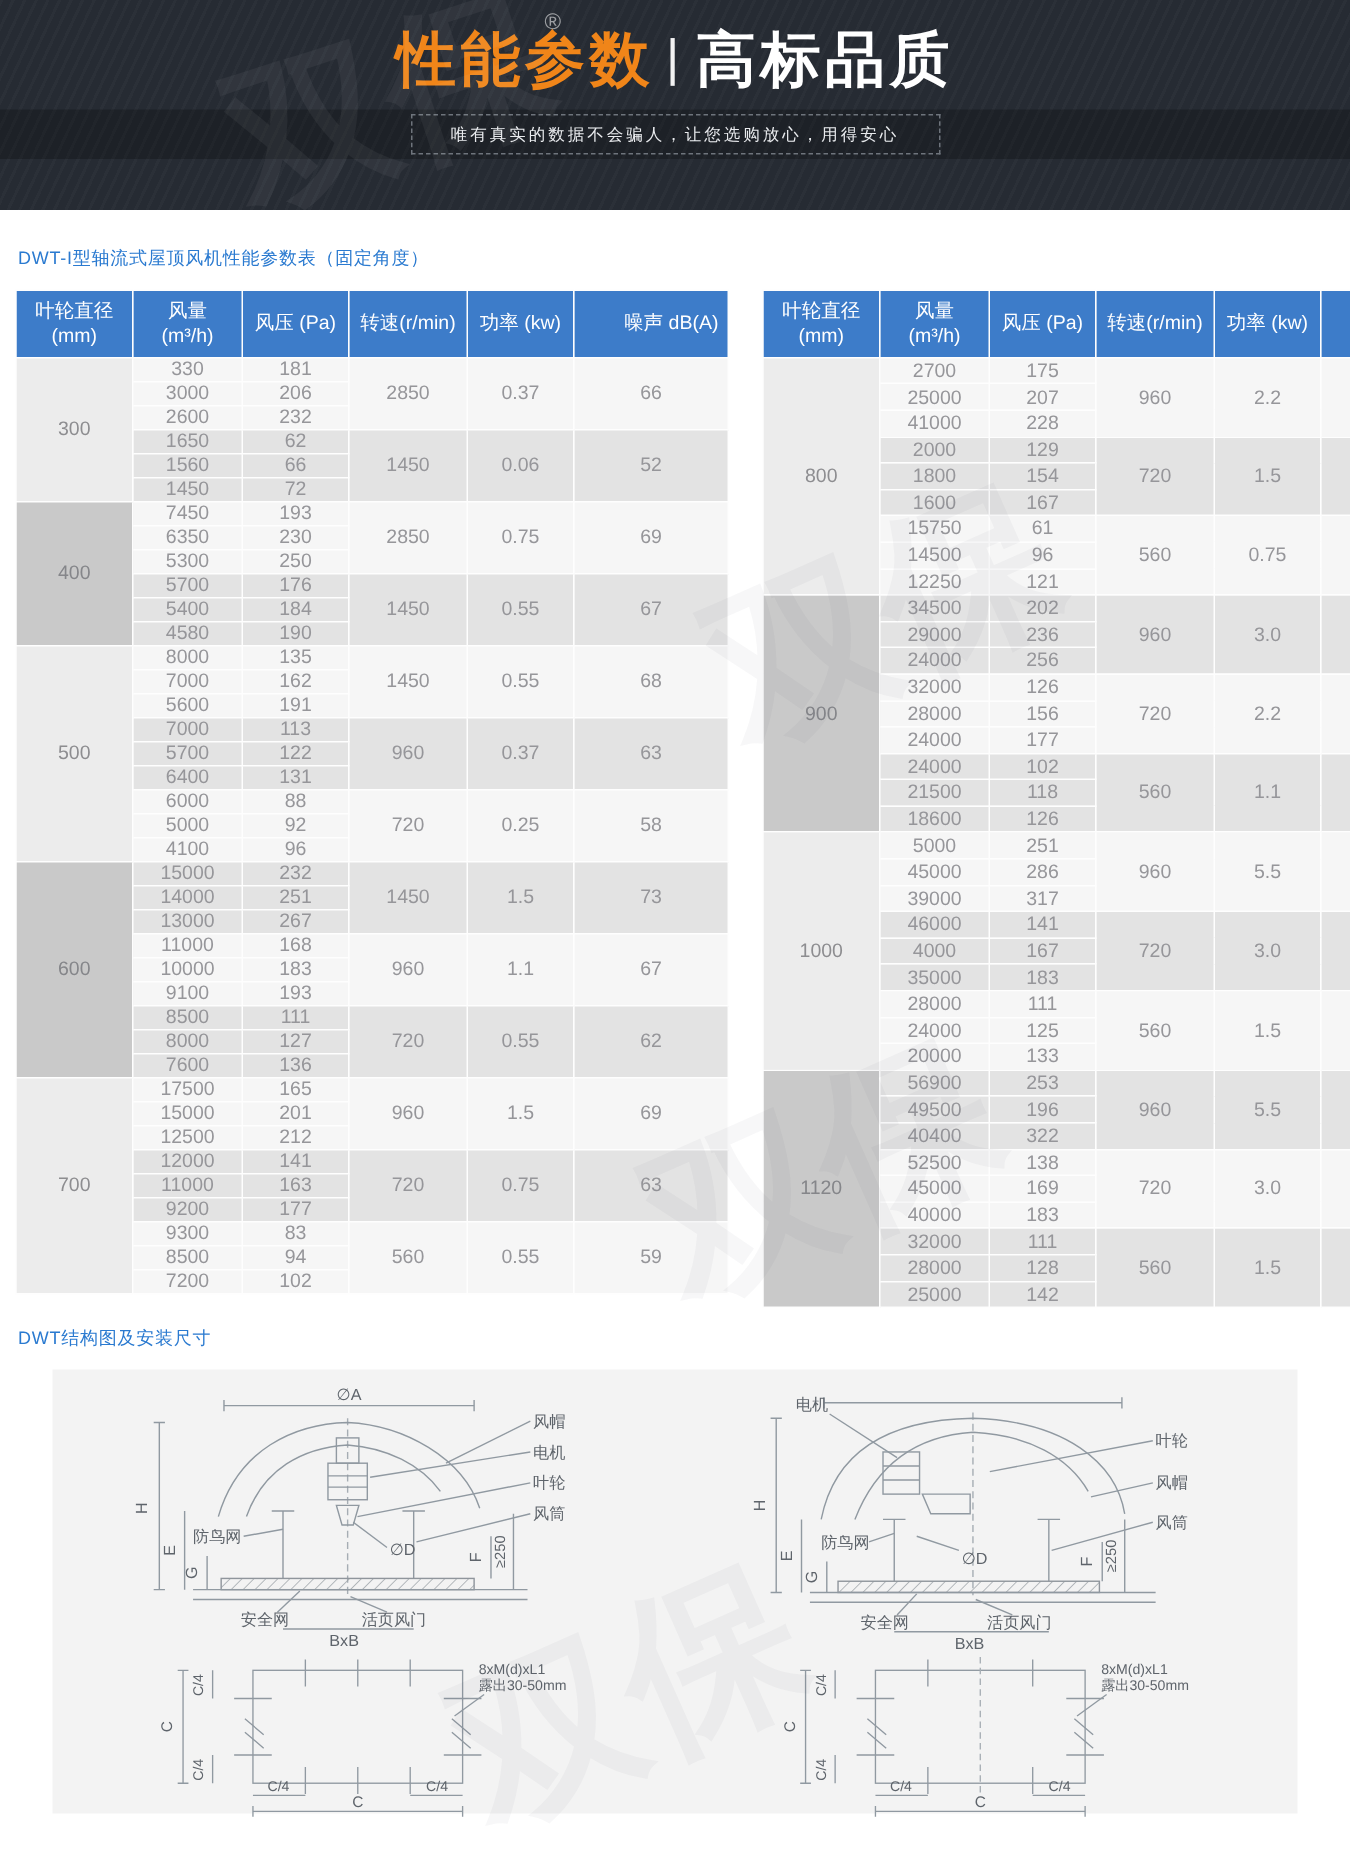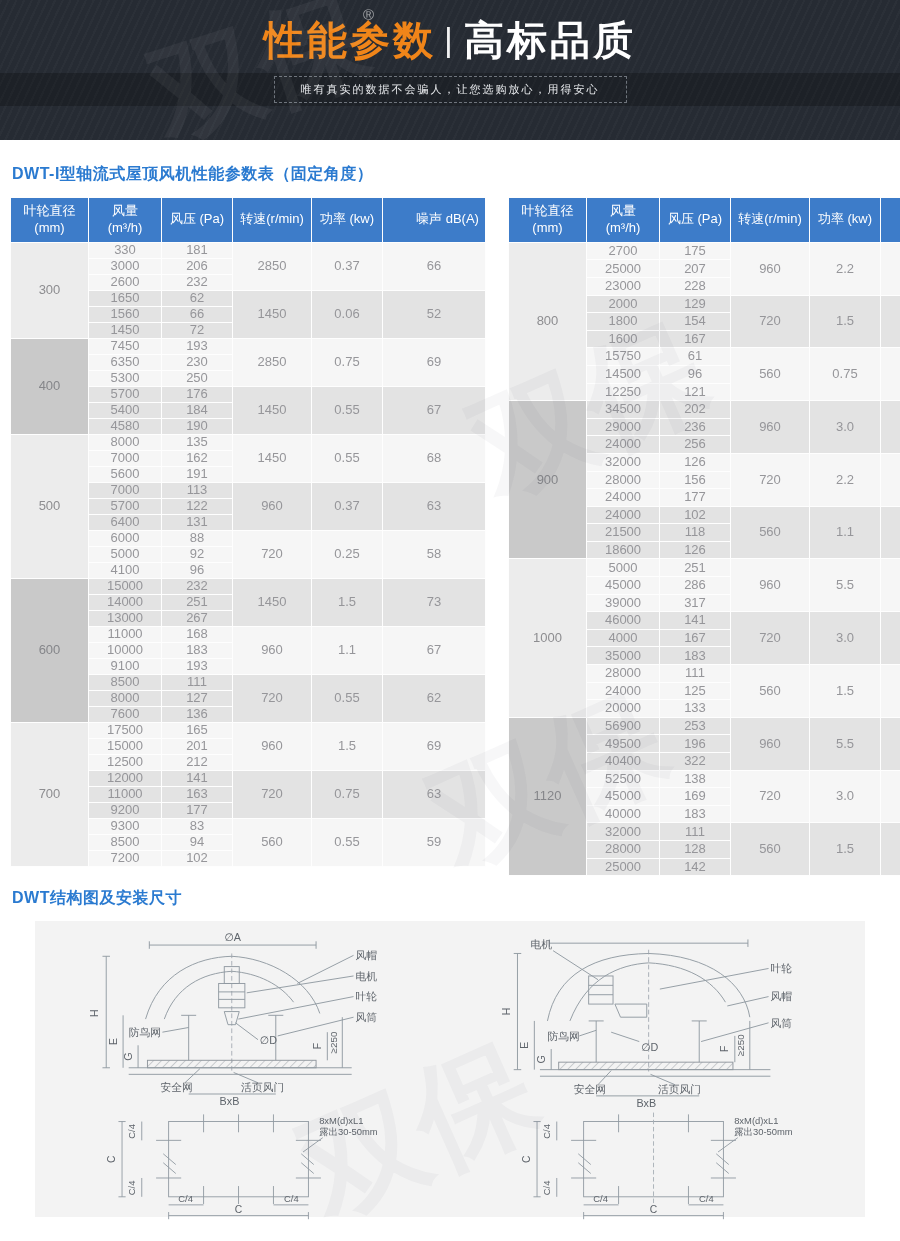--- a/index.html
+++ b/index.html
@@ -19,21 +19,21 @@
   .banner-title .hl{color:#f08519;}
   .banner-title .dv{color:#f2f2f2;font-weight:normal;font-size:34px;padding:0 8px;position:relative;top:-3px;}
   .banner-title .wh{color:#ffffff;}
   .sub-band{margin-top:9px;background:rgba(0,0,0,0.22);padding:3px 0;}
   .sub-box{display:inline-block;border:1px dashed #6e747c;padding:5px 26px;font-size:11px;
     color:#e9ebee;letter-spacing:2px;}
   
   .wm{position:absolute;font-size:120px;font-weight:bold;color:rgba(60,70,90,0.045);
     transform:rotate(-24deg);pointer-events:none;white-space:nowrap;z-index:5;}
   
-  .sec-title{color:#2a7ad0;font-weight:bold;font-size:16px;margin:24px 0 12px 12px;letter-spacing:0.5px;}
+  .sec-title{color:#2a7ad0;font-weight:normal;font-size:12px;margin:24px 0 12px 12px;letter-spacing:0.5px;}
   .sec-title2{margin-top:12px;}
   
   .tables{display:flex;gap:22px;padding:0 10px;align-items:flex-start;}
   table.perf{border-collapse:collapse;width:430px;table-layout:fixed;}
   .perf th{background:#3d7cc9;color:#ffffff;font-weight:normal;font-size:13px;line-height:1.3;
     padding:5px 1px;border:1px solid #fefefe;}
   .perf th:nth-child(1){width:75px;}
   .perf th:nth-child(2){width:70px;}
   .perf th:nth-child(3){width:68px;}
   .perf th:nth-child(4){width:76px;text-align:center;}
@@ -340,21 +340,21 @@
             <td class="num">175</td>
             <td class="mrg" rowspan="3">960</td>
             <td class="mrg" rowspan="3">2.2</td>
             <td class="mrg" rowspan="3">72</td>
           </tr>
           <tr class="light">
             <td class="num">25000</td>
             <td class="num">207</td>
           </tr>
           <tr class="light">
-            <td class="num">23000</td>
+            <td class="num">41000</td>
             <td class="num">228</td>
           </tr>
           <tr class="dark">
             <td class="num">2000</td>
             <td class="num">129</td>
             <td class="mrg" rowspan="3">720</td>
             <td class="mrg" rowspan="3">1.5</td>
             <td class="mrg" rowspan="3">66</td>
           </tr>
           <tr class="dark">

